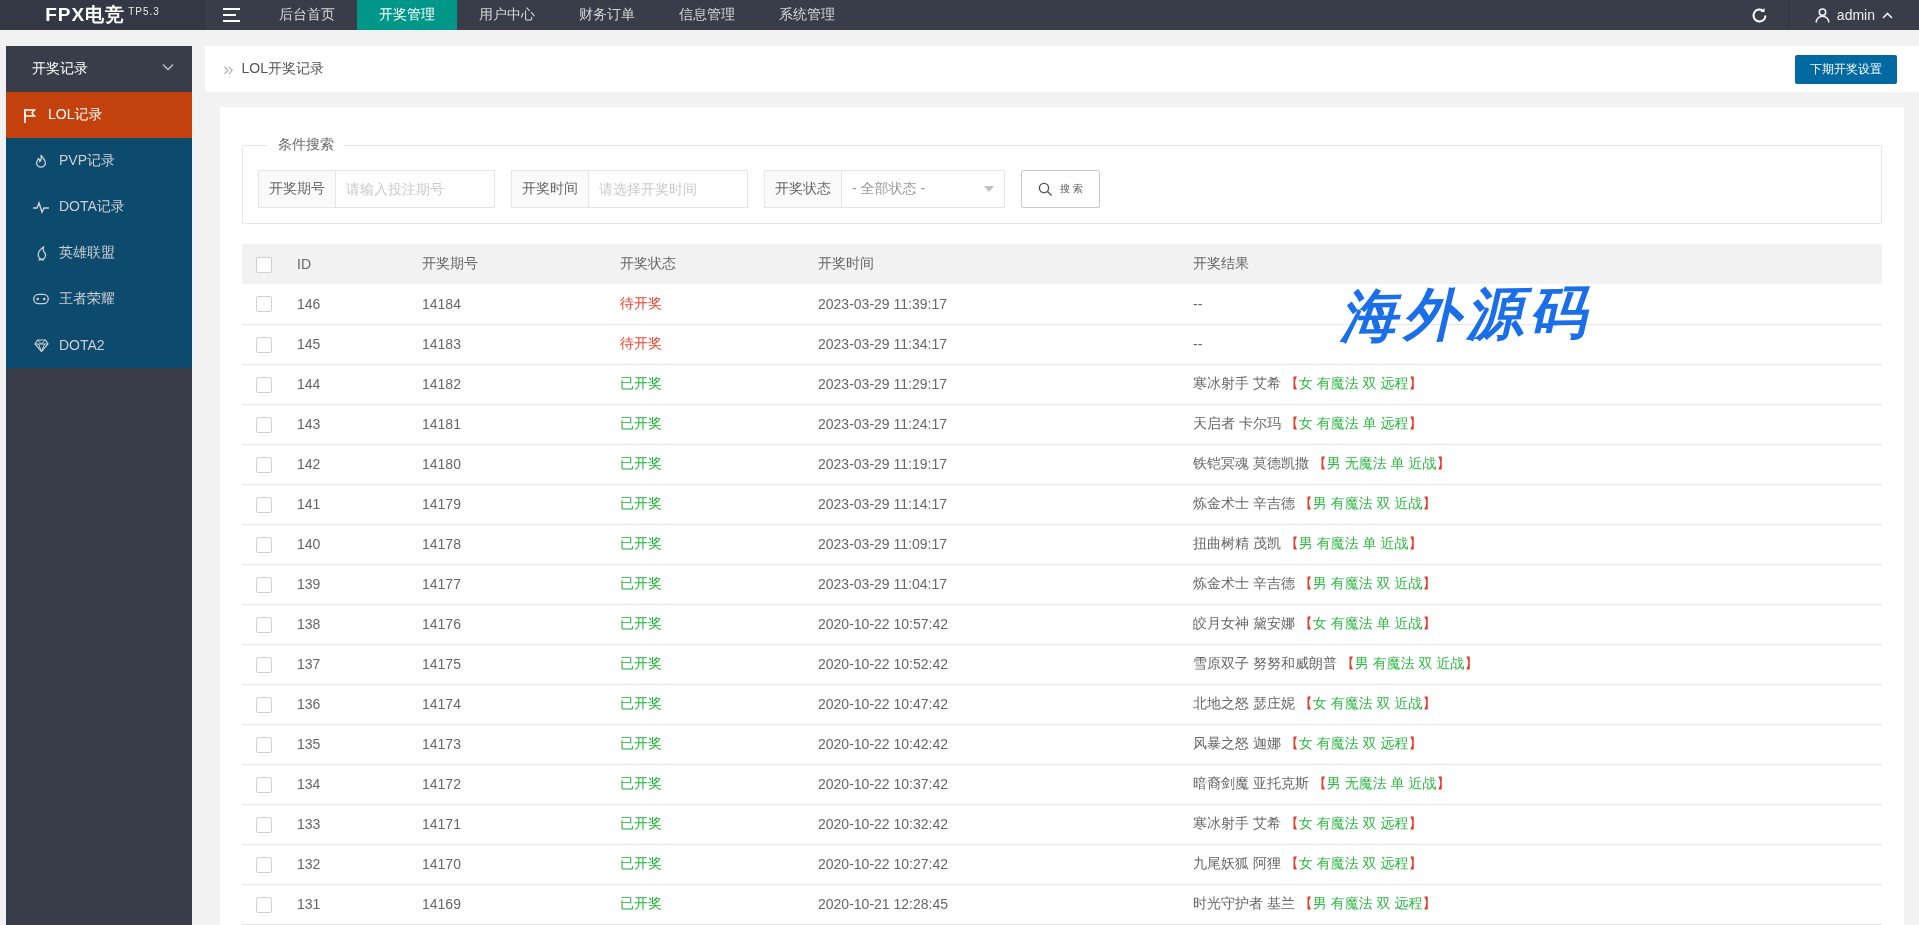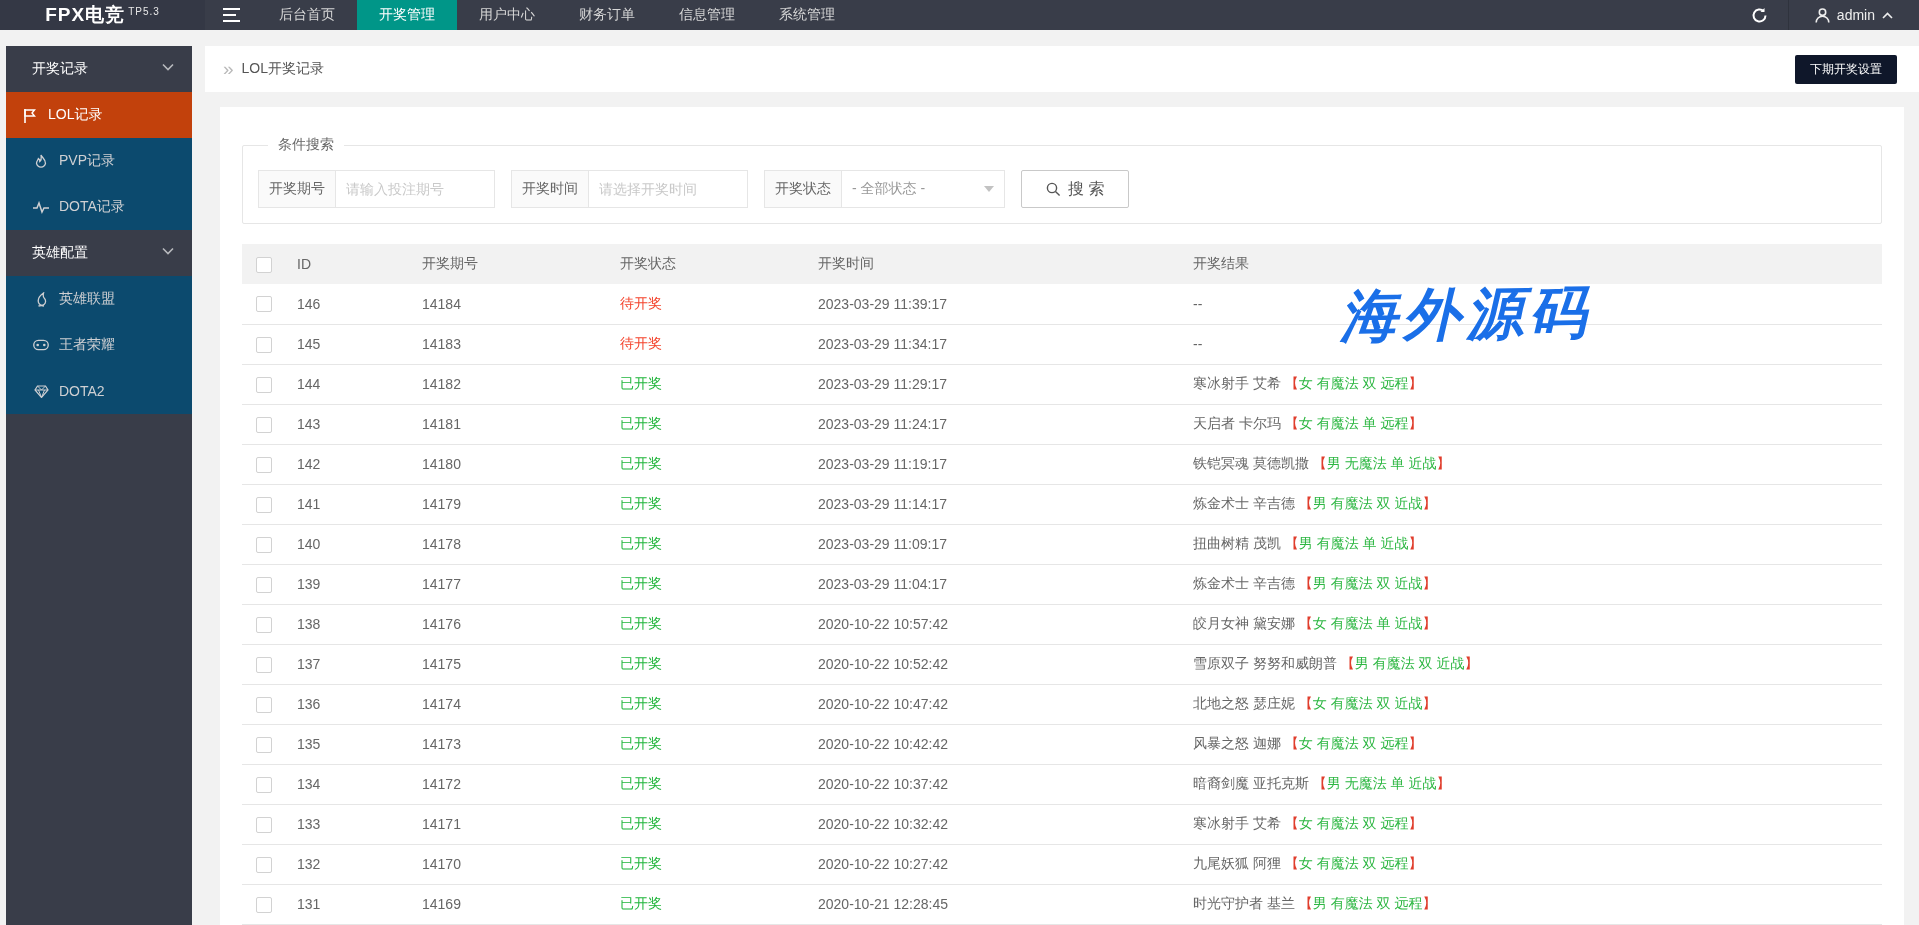--- a/index.html
+++ b/index.html
@@ -31,21 +31,21 @@
   .side-item { height:46px; display:flex; align-items:center; gap:10px; padding-left:27px;
     color:#cfd0d3; font-size:14px; cursor:pointer; background:#0c4a6e; }
   .side-item.active { background:#c2410c; color:#fff;padding-left:16px; }
   .side-item .ic { width:16px; display:flex; justify-content:center; }
 
   
   .crumbbar { position:absolute; left:205px; top:46px; right:0; height:46px;
     background:#fff; display:flex; align-items:center; padding-left:18px; z-index:10; }
   .crumb-icon { color:#b9b9b9; font-size:19px; margin-right:8px; }
   .crumb-label { color:#555; font-size:14px; }
-  .next-btn { position:absolute; right:22px; top:9px; background:#0f172a; color:#fff;
+  .next-btn { position:absolute; right:22px; top:9px; background:#0369a1; color:#fff;
     border:none; font-size:12px; padding:0 15px; height:29px; line-height:29px;
     border-radius:2px; cursor:pointer; }
 
   
   .card { position:absolute; left:220px; top:107px; width:1684px; height:1000px;
     background:#fff; padding:15px 22px 0 22px; }
 
   fieldset.search { border:1px solid #e6e6e6; border-radius:2px; margin-top:14px;
     padding:12px 15px 15px 15px; }
   fieldset.search legend { color:#666; font-size:14px; padding:0 10px; margin-left:10px; }
@@ -53,21 +53,21 @@
   .igroup { display:flex; align-items:stretch; height:38px; }
   .iaddon { background:#fafafa; border:1px solid #e6e6e6; border-right:none;
     display:flex; align-items:center; padding:0 10px; color:#666; font-size:14px; white-space:nowrap; }
   .igroup input { width:160px; border:1px solid #e6e6e6; outline:none; padding:0 10px;
     font-size:14px; color:#666; font-family:inherit; }
   .igroup input::placeholder { color:#c9c9c9; }
   .iselect { width:164px; border:1px solid #e6e6e6; background:#fff; display:flex;
     align-items:center; justify-content:space-between; padding:0 10px; color:#999;
     font-size:14px; cursor:pointer; }
   .search-btn { height:38px; display:flex; align-items:center; gap:7px; background:#fff;
-    border:1px solid #c9c9c9; border-radius:2px; padding:0 24px; font-size:16px;
+    border:1px solid #c9c9c9; border-radius:2px; padding:0 16px; font-size:10px;
     color:#555; cursor:pointer; font-family:inherit; }
 
   
   table.grid { width:100%; border-collapse:collapse; margin-top:20px; table-layout:fixed; }
   .grid th { background:#f2f2f2; height:40px; text-align:left; font-weight:normal;
     color:#666; font-size:14px; padding:0 10px; }
   .grid td { height:40px; border-bottom:1px solid #e6e6e6; color:#666; font-size:14px;
     padding:0 10px; white-space:nowrap; overflow:hidden; }
   .grid .c-cb { width:45px; padding-left:14px; }
   .grid .c-id { width:125px; }
@@ -159,26 +159,20 @@
       </span>
       <span>PVP记录</span>
     </div>
     <div class="side-item">
       <span class="ic">
         <svg width="16" height="13" viewBox="0 0 16 13">
           <polyline points="0,7 4,7 6,2 9,11 11,7 16,7" fill="none" stroke="currentColor" stroke-width="1.5"></polyline>
         </svg>
       </span>
       <span>DOTA记录</span>
-    </div>
-    <div class="side-group-title">
-      <span>英雄配置</span>
-      <svg class="chev" width="12" height="8" viewBox="0 0 12 8">
-        <polyline points="1,1.5 6,6.5 11,1.5" fill="none" stroke="#b7b9bd" stroke-width="1.6"></polyline>
-      </svg>
     </div>
     <div class="side-item">
       <span class="ic">
         <svg width="12" height="15" viewBox="0 0 12 15">
           <path d="M8.5 1C4 4 2.5 7 3.5 10.5 4.3 13 7 14 9 12.5 11 11 11 8 9.5 6.5 8.3 5.3 8 3 8.5 1z" fill="none" stroke="currentColor" stroke-width="1.3"></path>
           <path d="M3.5 14c2-.5 3.5-.5 5.5 0" fill="none" stroke="currentColor" stroke-width="1.3"></path>
         </svg>
       </span>
       <span>英雄联盟</span>
     </div>

